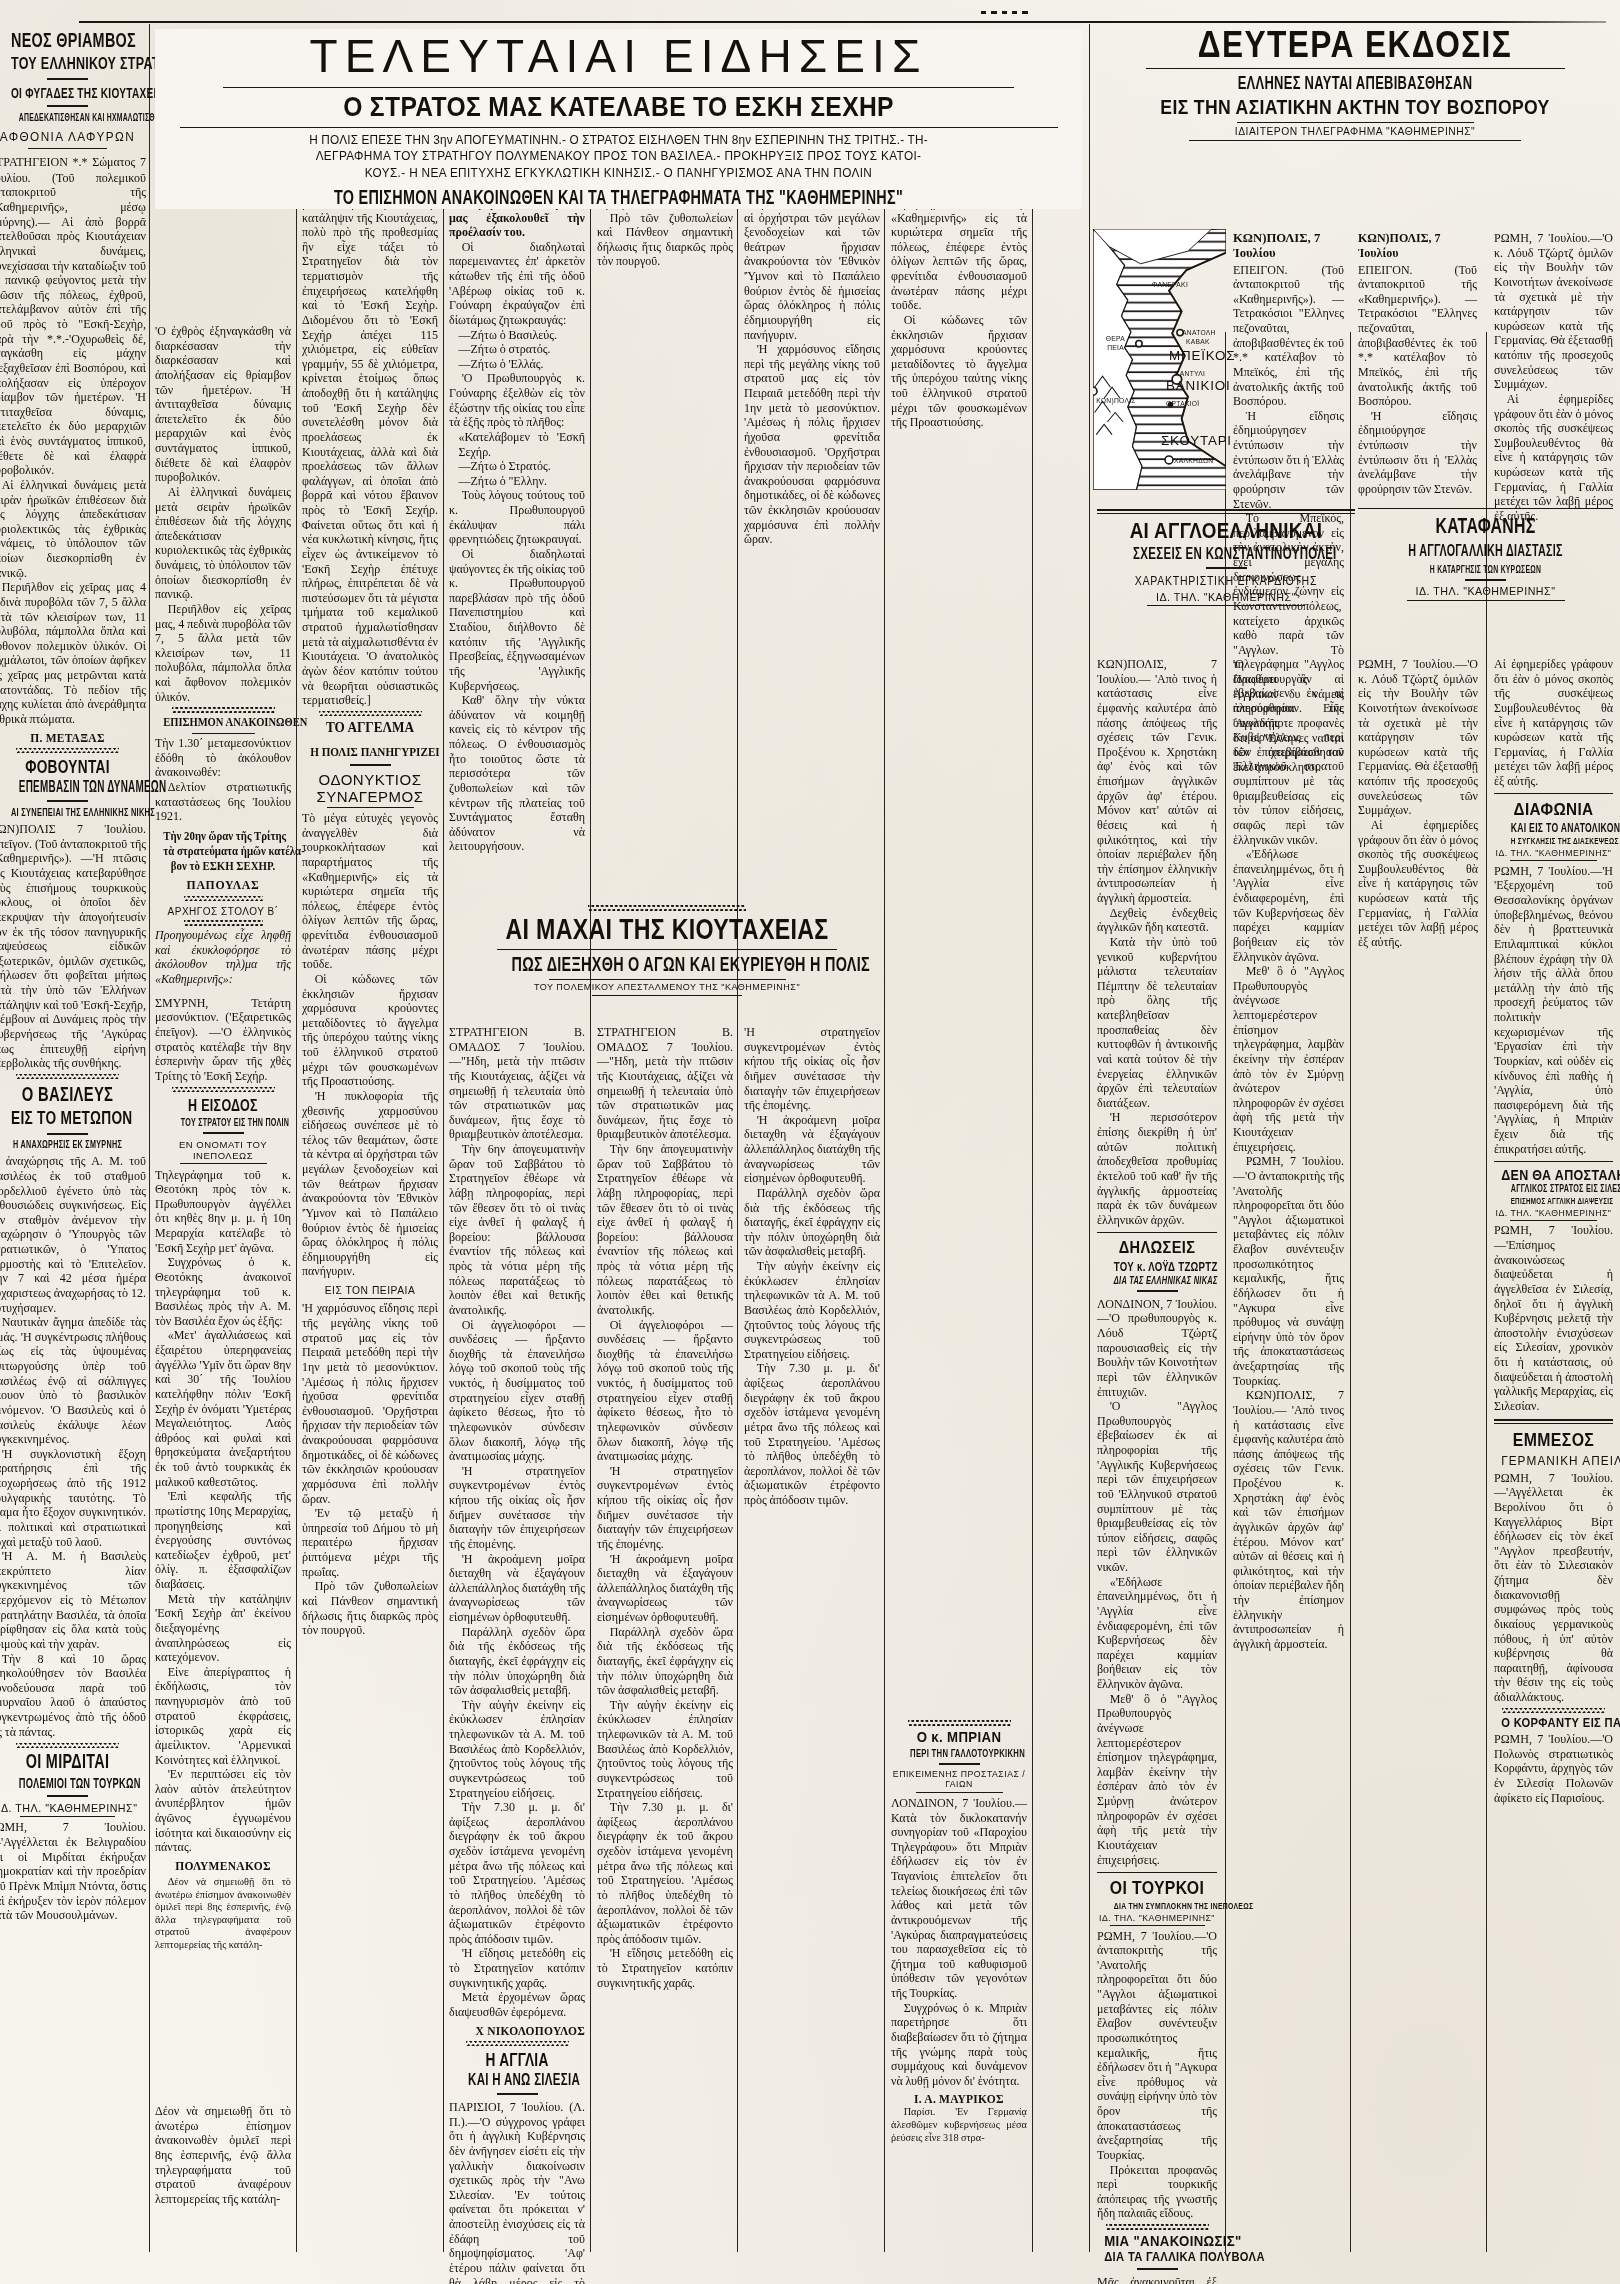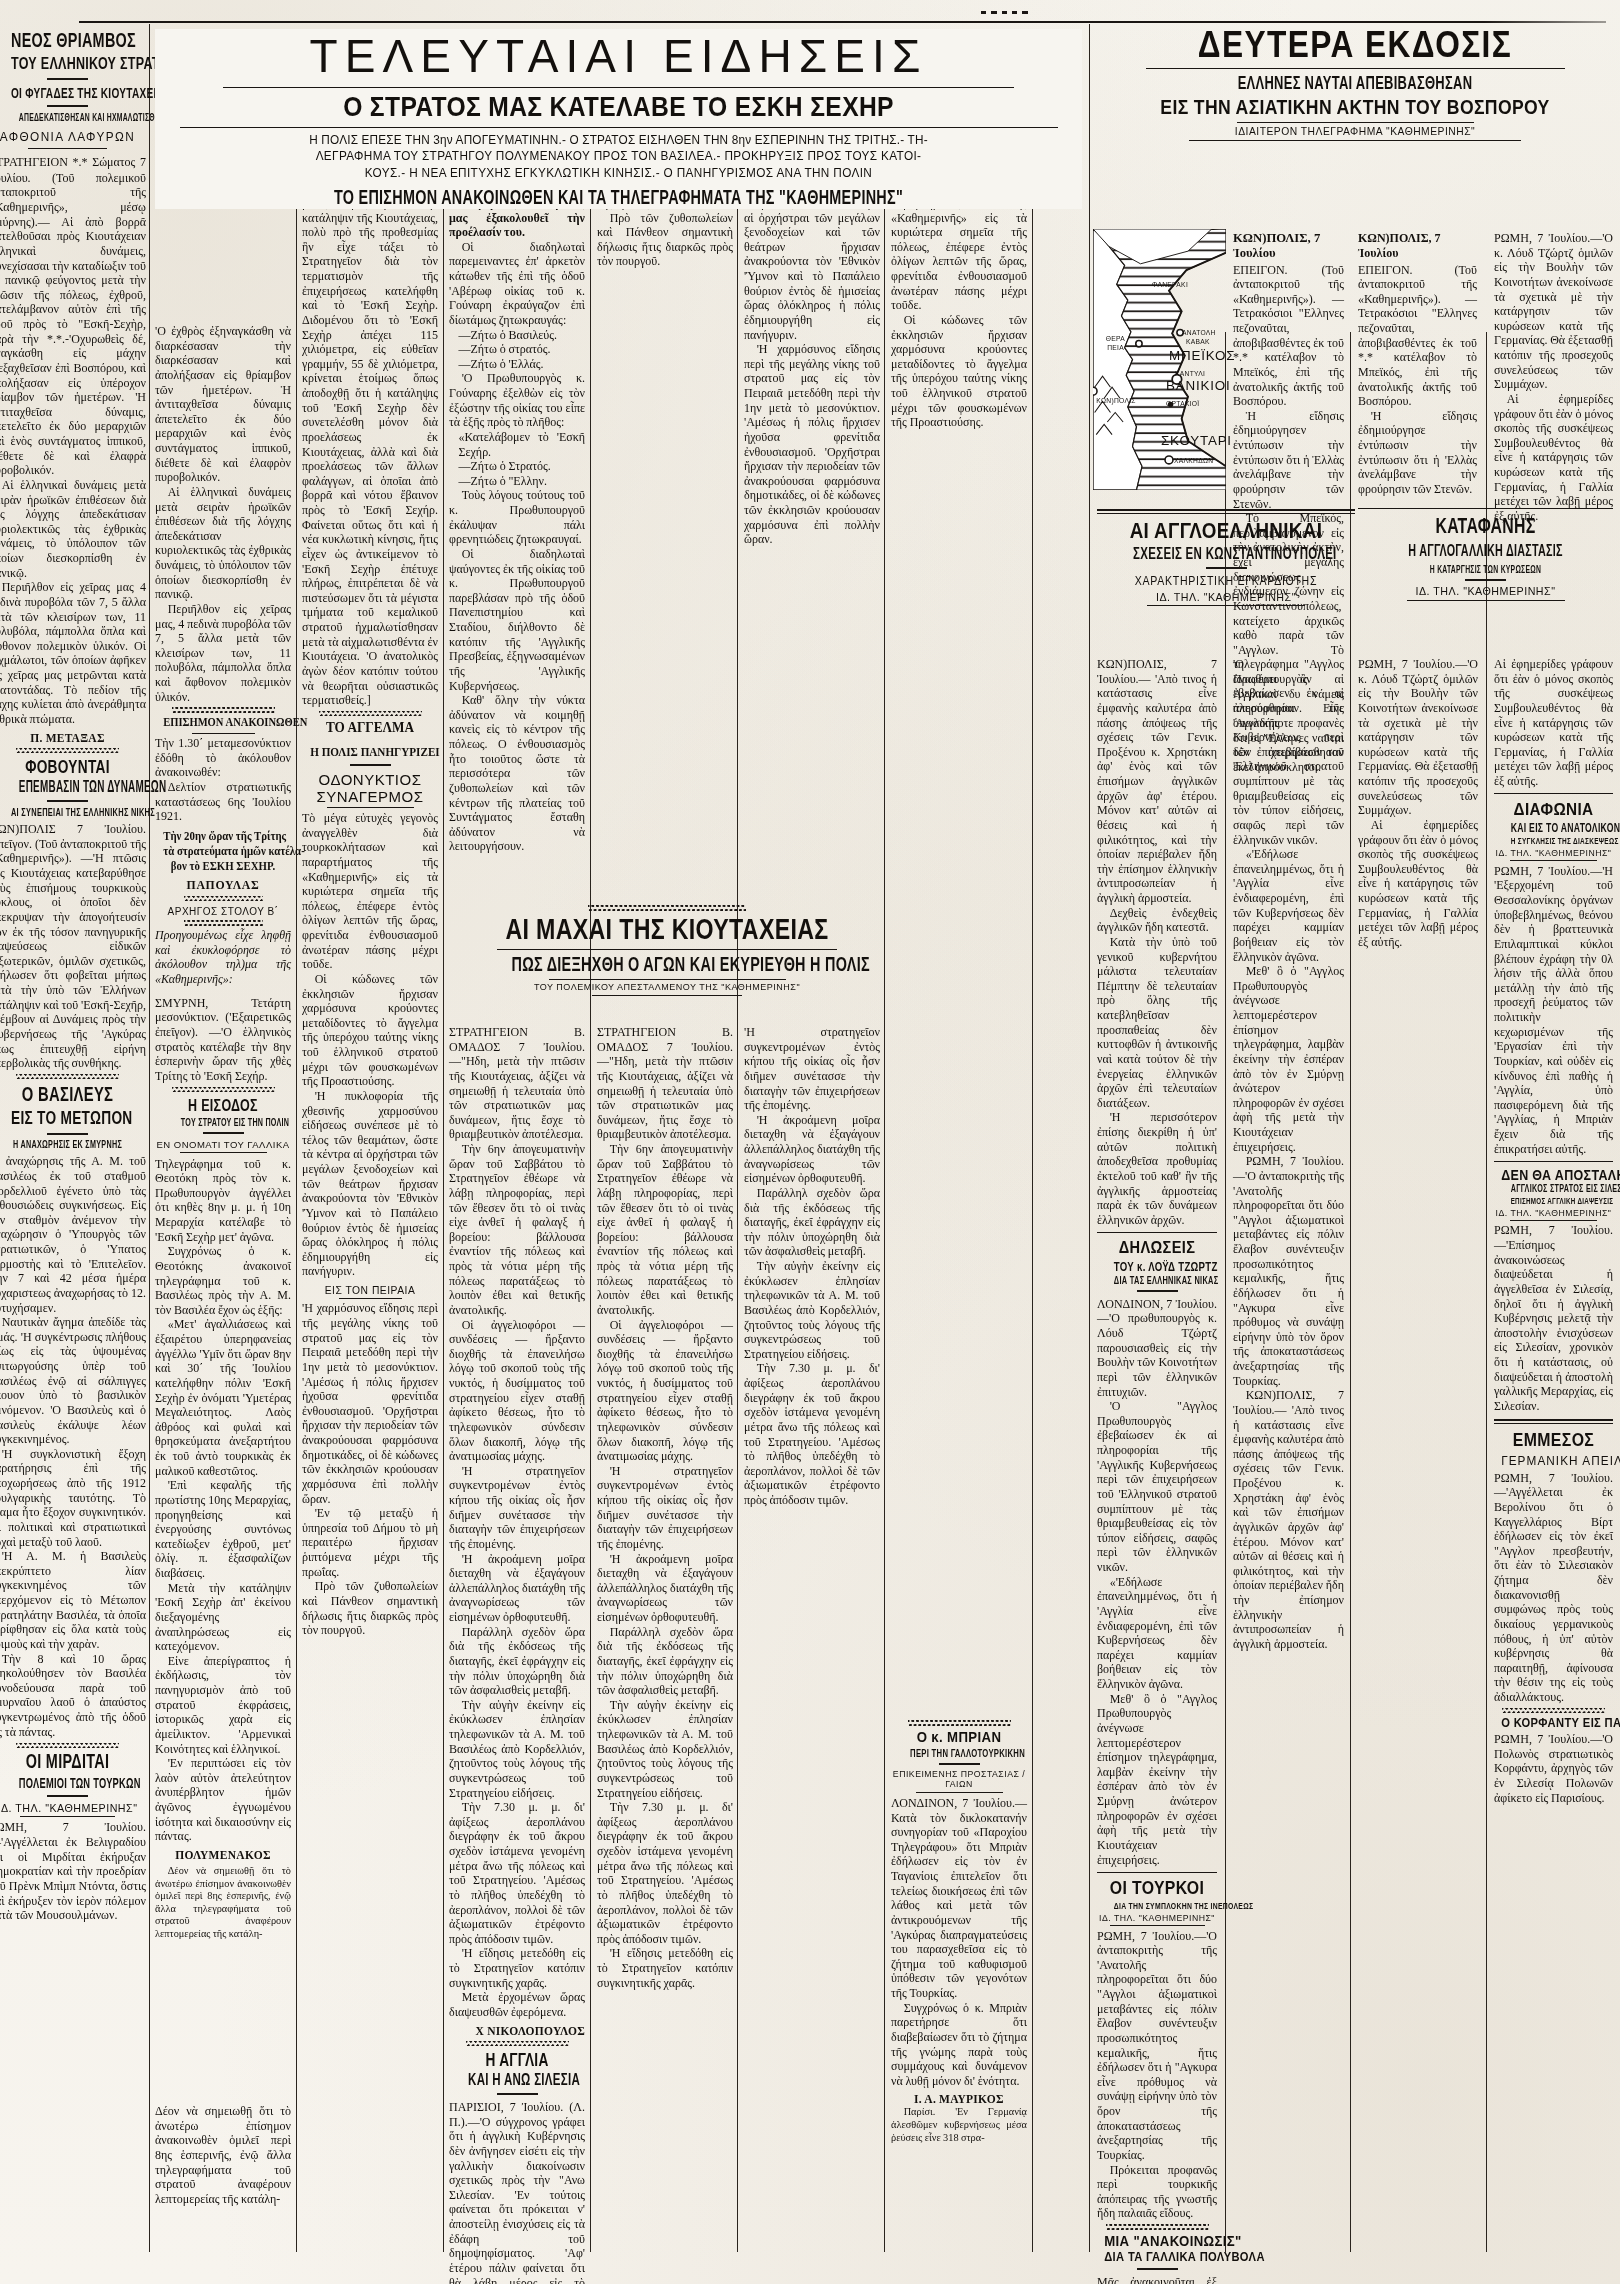--- a/index.html
+++ b/index.html
@@ -228,21 +228,21 @@
     </div>
 
     <div class="wave"></div>
     <div class="hl" style="font-size:17.4px;">
       <span class="cond72">Η ΕΙΣΟΔΟΣ</span>
     </div>
     <div class="hl" style="font-size:11.5px;margin-top:0.8px;">
       <span class="cond62">ΤΟΥ ΣΤΡΑΤΟΥ ΕΙΣ ΤΗΝ ΠΟΛΙΝ</span>
     </div>
     <div class="rule-short"></div>
-    <div class="kicker" style="font-size:9.5px;">ΕΝ ΟΝΟΜΑΤΙ ΤΟΥ ΓΑΛΛΙΚΑ</div>
+    <div class="kicker" style="font-size:9.5px;">ΕΝ ΟΝΟΜΑΤΙ ΤΟΥ ΙΝΕΠΟΛΕΩΣ</div>
     <div class="rule-thin" style="width:87px;"></div>
 
     <div class="body-text tight" style="margin-top:3.2px;">
       <p class="noind">Τηλεγράφημα τοῦ κ. Θεοτόκη πρὸς τὸν κ. Πρωθυπουργὸν ἀγγέλλει ὁτι κηθὲς 8ην μ. μ. ἡ 10η Μεραρχία κατέλαβε τὸ 'Εσκῆ Σεχὴρ μετ' ἀγῶνα.</p>
       <p>Συγχρόνως ὁ κ. Θεοτόκης ἀνακοινοῖ τηλεγράφημα τοῦ κ. Βασιλέως πρὸς τὴν Α. Μ. τὸν Βασιλέα ἔχον ὡς ἑξῆς:</p>
       <p>«Μετ' ἀγαλλιάσεως καὶ ἐξαιρέτου ὑπερηφανείας ἀγγέλλω 'Υμῖν ὅτι ὥραν 8ην καὶ 30΄ τῆς Ἰουλίου κατελήφθην πόλιν 'Εσκῆ Σεχὴρ ἐν ὀνόματι 'Υμετέρας Μεγαλειότητος. Λαὸς ἀθρόος καὶ φυλαὶ καὶ θρησκεύματα ἀνεξαρτήτου ἐκ τοῦ ἀντὸ τουρκικὰς ἐκ μαλικοῦ καθεστῶτος.</p>
       <p>'Επὶ κεφαλῆς τῆς πρωτίστης 10ης Μεραρχίας, προηγηθείσης καὶ ἐνεργούσης συντόνως κατεδίωξεν ἐχθροῦ, μετ' ὀλίγ. π. ἐξασφαλίζων διαβάσεις.</p>
       <p>Μετὰ τὴν κατάληψιν 'Εσκῆ Σεχὴρ ἀπ' ἐκείνου διεξαγομένης ἀναπληρώσεως εἰς κατεχόμενον.</p>
       <p>Εἰνε ἀπερίγραπτος ἡ ἐκδήλωσις, τὸν πανηγυρισμὸν ἀπὸ τοῦ στρατοῦ ἐκφράσεις, ἱστορικῶς χαρὰ εἰς ἀμείλικτον. 'Αρμενικαὶ Κοινότητες καὶ ἑλληνικοί.</p>
       <p>'Εν περιπτώσει εἰς τὸν λαὸν αὐτὸν ἀτελεύτητον ἀνυπέρβλητον ἡμῶν ἀγῶνος ἐγγυωμένου ἰσότητα καὶ δικαιοσύνην εἰς πάντας.</p>
@@ -527,21 +527,21 @@
       <p>Κατὰ τὴν ὑπὸ τοῦ γενικοῦ κυβερνήτου μάλιστα τελευταίαν Πέμπτην δὲ τελευταίαν πρὸ ὅλης τῆς κατεβληθεῖσαν προσπαθείας δὲν κυττοφθῶν ἡ ἀντικοινῆς ναὶ κατὰ τούτον δὲ τὴν ἐνεργείας ἑλληνικῶν ἀρχῶν ἐπὶ τελευταίων διατάξεων.</p>
       <p>'Η περισσότερον ἐπίσης διεκρίθη ἡ ὑπ' αὐτῶν πολιτικὴ ἀποδεχθεῖσα προθυμίας ἐκτελοῦ τοῦ καθ' ἣν τῆς ἀγγλικῆς ἁρμοστείας παρὰ ἐκ τῶν δυνάμεων ἑλληνικῶν ἀρχῶν.</p>
     </div>
     <div class="rule-full"></div>
     <div class="hl" style="font-size:16.6px;">
       <span class="cond88">ΔΗΛΩΣΕΙΣ</span>
     </div>
     <div class="hl" style="font-size:13.4px;margin-top:0.8px;">
       <span class="cond72">ΤΟΥ κ. ΛΟΫΔ ΤΖΩΡΤΖ</span>
     </div>
-    <div class="hl" style="font-size:10.3px;margin-top:1.6px;">
+    <div class="hl" style="font-size:10.3px;margin-top:1.6px;font-style:italic;">
       <span class="cond72">ΔΙΑ ΤΑΣ ΕΛΛΗΝΙΚΑΣ ΝΙΚΑΣ</span>
     </div>
     <div class="rule-short"></div>
     <div class="body-text tight" style="margin-top:2.4px;">
       <p class="noind">ΛΟΝΔΙΝΟΝ, 7 Ἰουλίου.—'Ο πρωθυπουργὸς κ. Λόυδ Τζώρτζ παρουσιασθεὶς εἰς τὴν Βουλὴν τῶν Κοινοτήτων περὶ τῶν ἑλληνικῶν ἐπιτυχιῶν.</p>
       <p>'Ο "Αγγλος Πρωθυπουργὸς ἐβεβαίωσεν ἐκ αἱ πληροφορίαι τῆς 'Αγγλικῆς Κυβερνήσεως περὶ τῶν ἐπιχειρήσεων τοῦ 'Ελληνικοῦ στρατοῦ συμπίπτουν μὲ τὰς θριαμβευθείσας εἰς τὸν τύπον εἰδήσεις, σαφῶς περὶ τῶν ἑλληνικῶν νικῶν.</p>
       <p>«'Εδήλωσε ἐπανειλημμένως, ὅτι ἡ 'Αγγλία εἶνε ἐνδιαφερομένη, ἐπὶ τῶν Κυβερνήσεως δὲν παρέχει καμμίαν βοήθειαν εἰς τὸν ἕλληνικὸν ἀγῶνα.</p>
       <p>Μεθ' ὃ ὁ "Αγγλος Πρωθυπουργὸς ἀνέγνωσε λεπτομερέστερον ἐπίσημον τηλεγράφημα, λαμβὰν ἐκείνην τὴν ἐσπέραν ἀπὸ τὸν ἐν Σμύρνῃ ἀνώτερον πληροφορῶν ἐν σχέσει ἀφὴ τῆς μετὰ τὴν Κιουτάχειαν ἐπιχειρήσεις.</p>
     </div>
     <div class="rule-full"></div>

